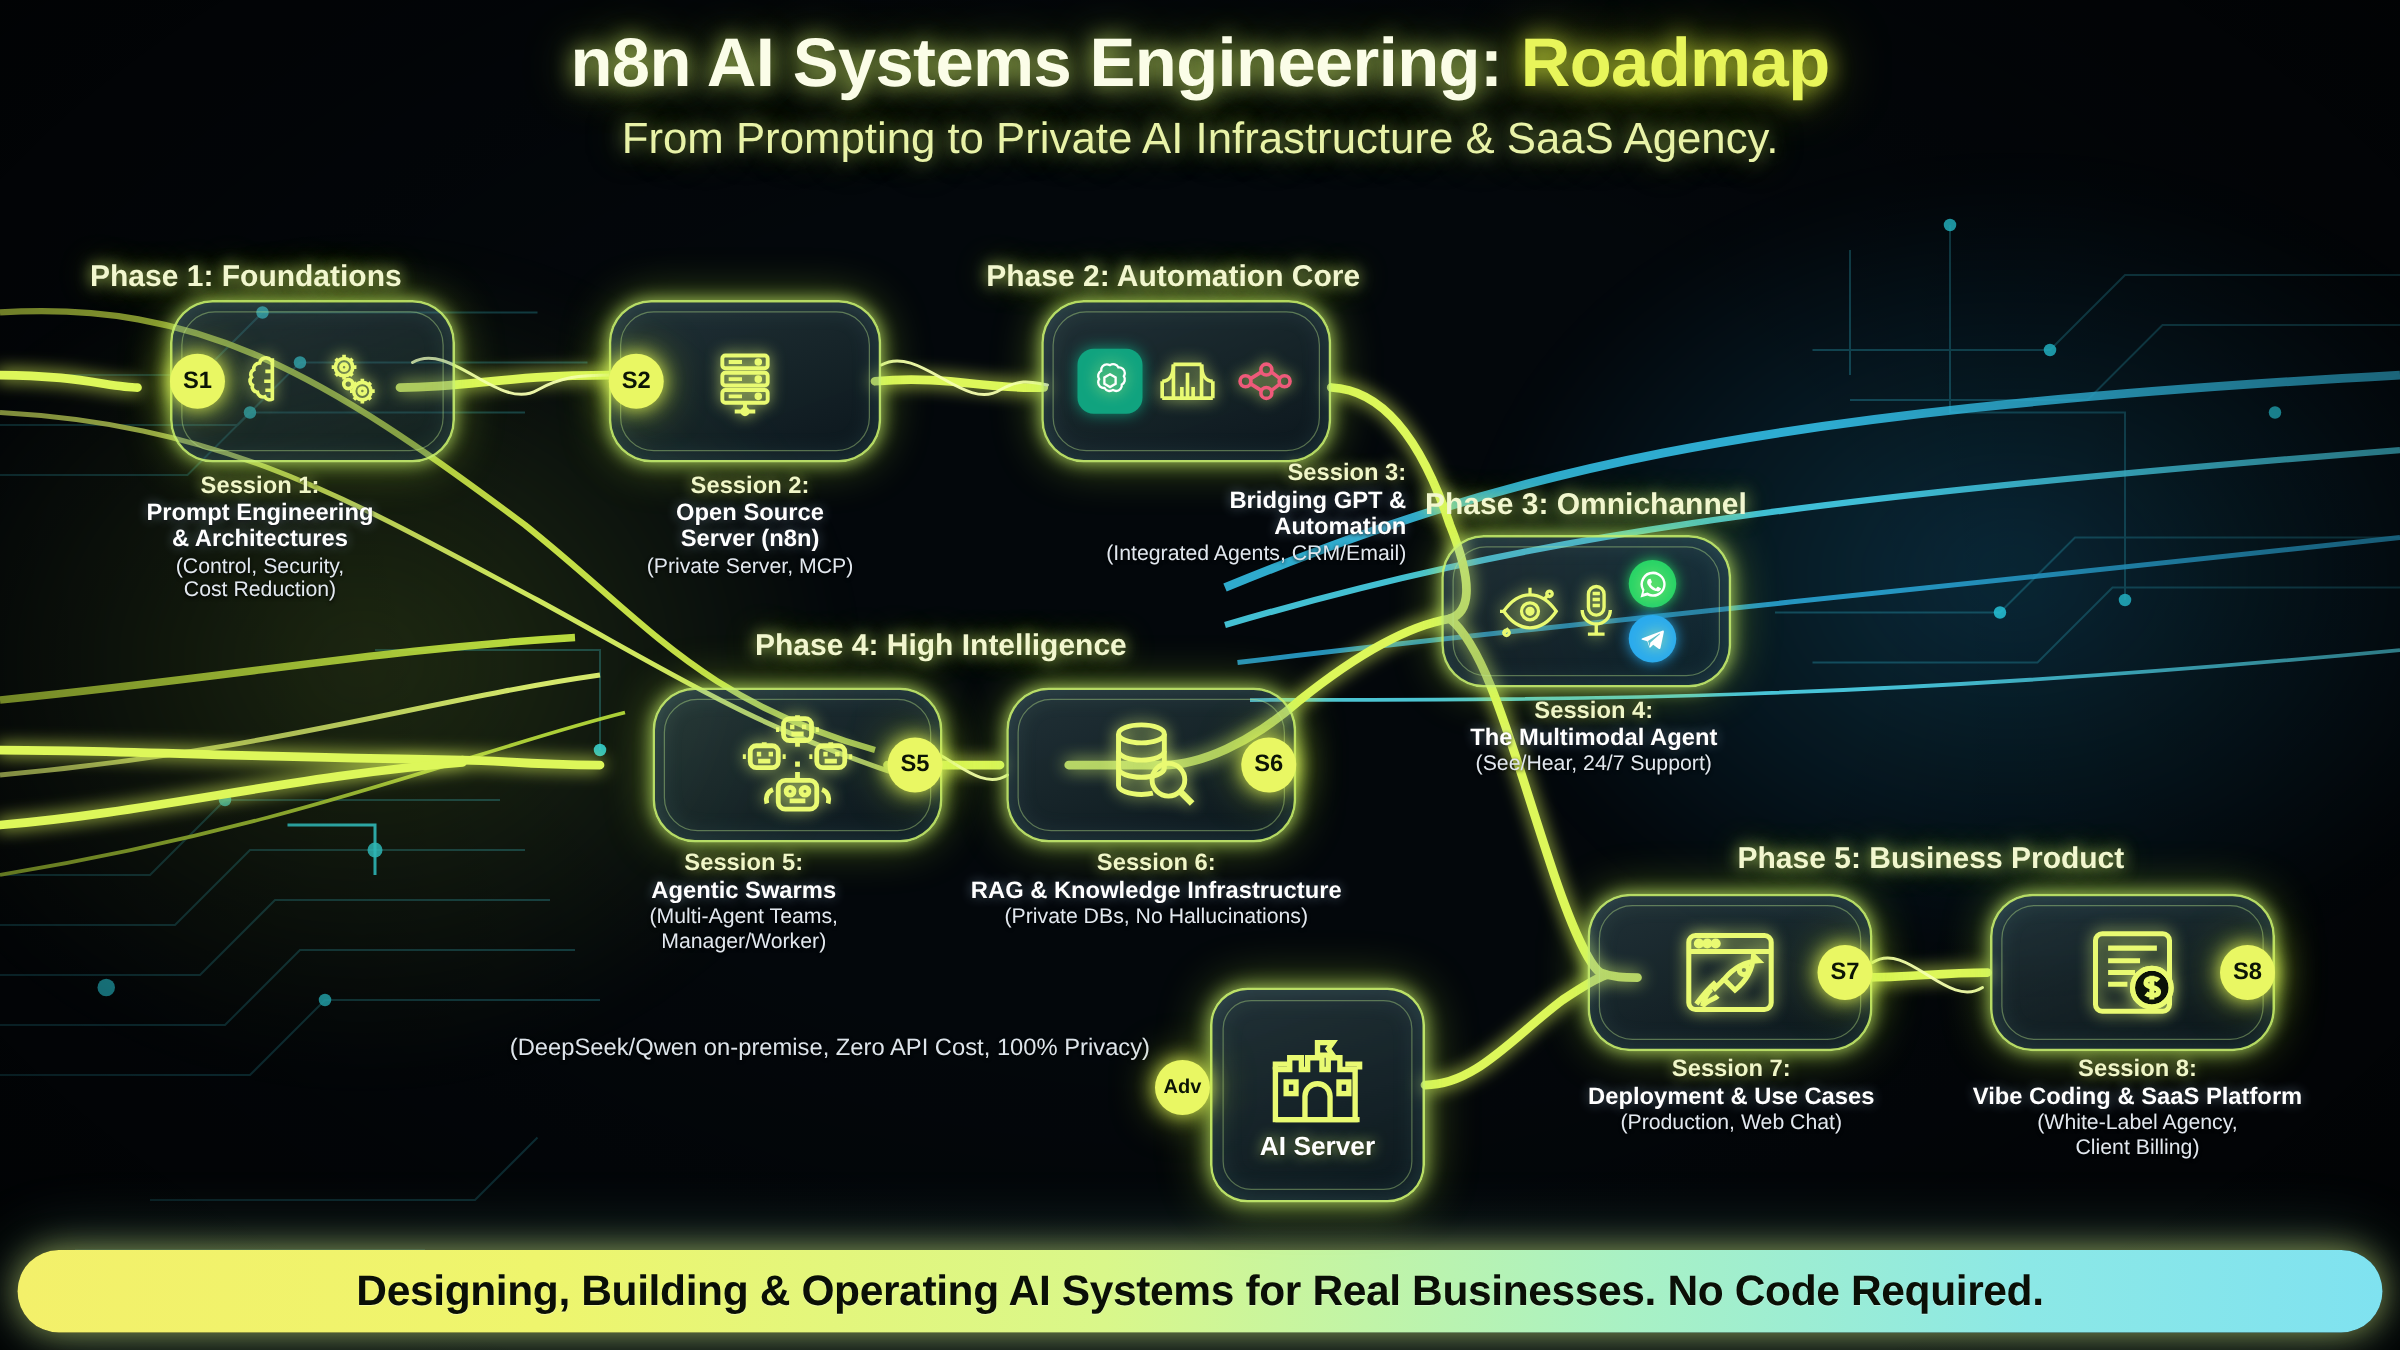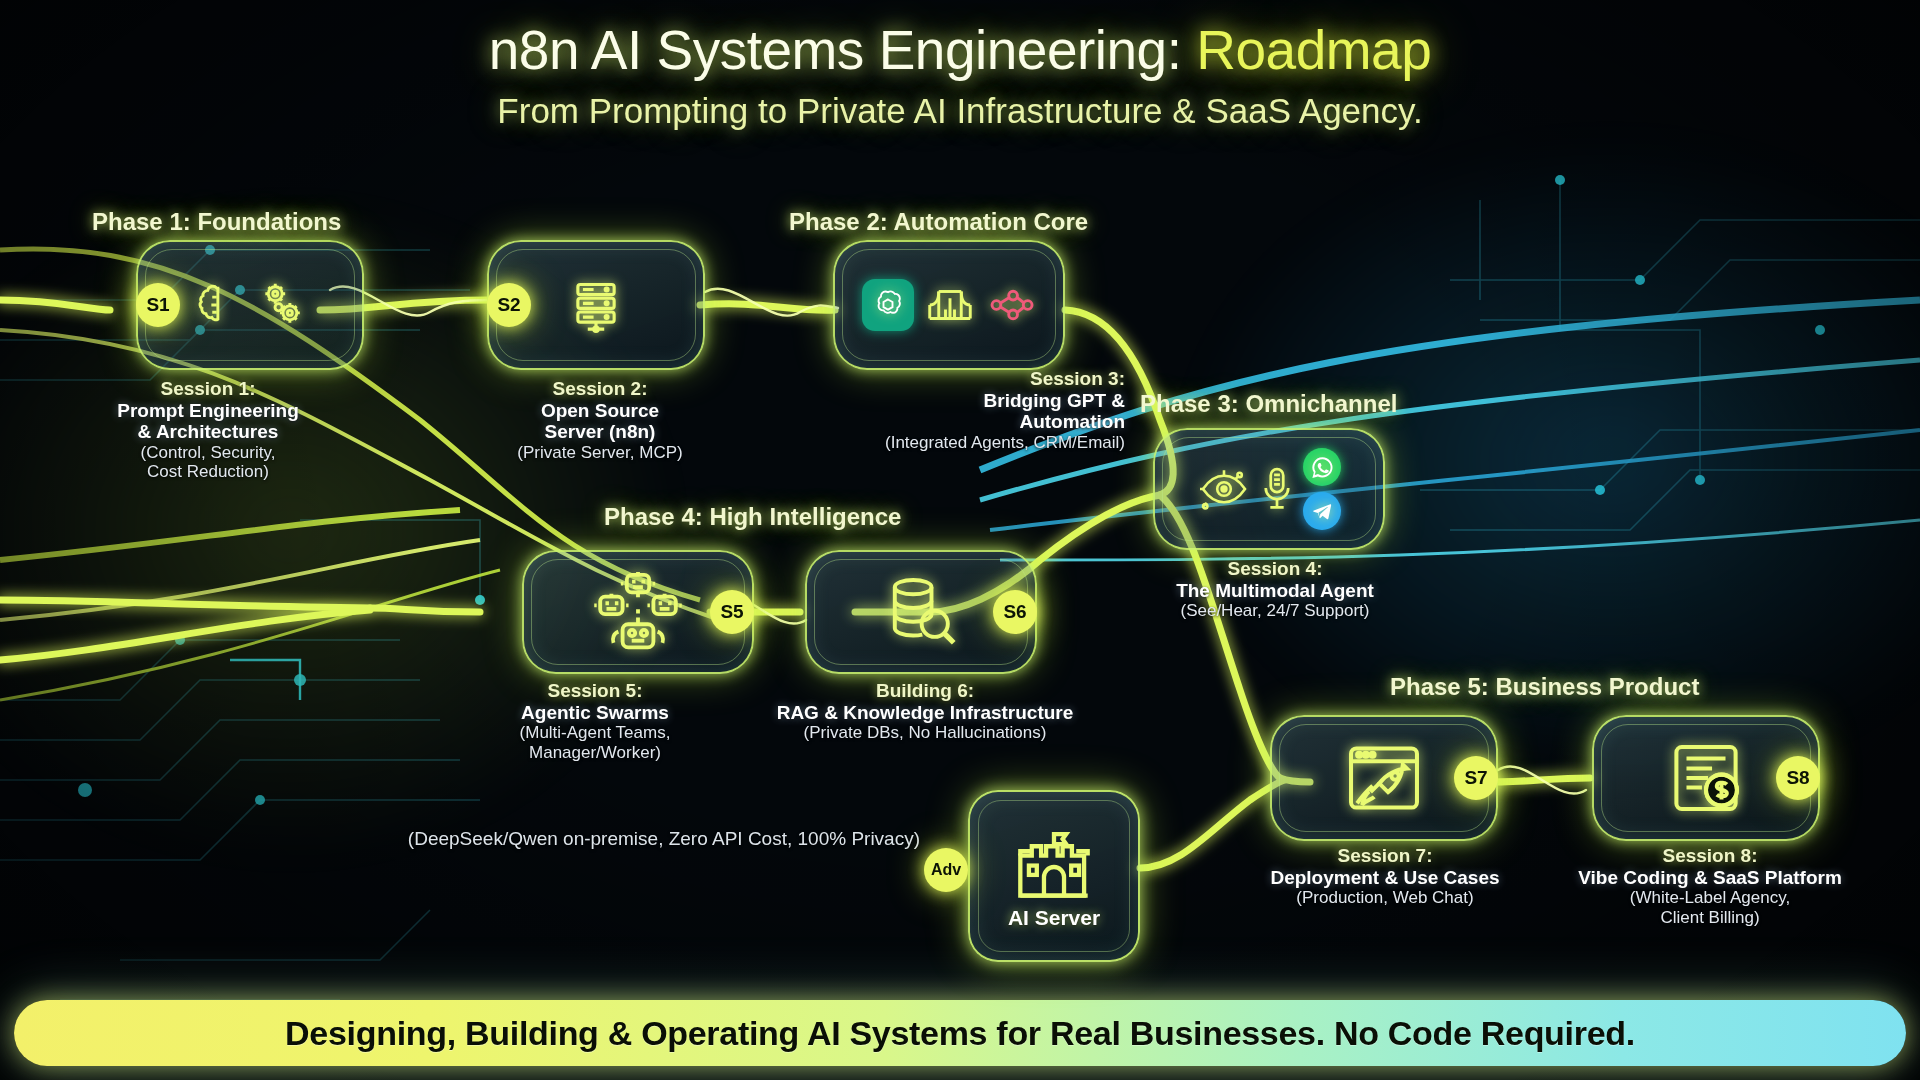--- a/index.html
+++ b/index.html
@@ -23,21 +23,21 @@
     filter:blur(20px);
   }
   #bg-vignette {
     position:absolute; inset:0;
     background:radial-gradient(ellipse at 50% 45%, rgba(0,0,0,0) 40%, rgba(0,0,0,0.72) 100%);
   }
 
   
   #header { position:absolute; top:18px; left:0; width:1920px; text-align:center; z-index:20; }
   #title {
-    font-size:55px; font-weight:normal; letter-spacing:-0.5px;
+    font-size:55px; font-weight:bold; letter-spacing:-0.5px;
     color:#fbfde8;
     text-shadow:0 0 18px rgba(225,255,120,0.75), 0 0 42px rgba(190,240,60,0.45);
   }
   #title .accent { color:#e8f55a; text-shadow:0 0 20px rgba(225,245,60,0.95), 0 0 48px rgba(200,230,40,0.6); }
   #subtitle {
     margin-top:9px; font-size:35px; font-weight:500;
     color:#e9f3a8;
     text-shadow:0 0 15px rgba(210,240,110,0.65), 0 0 34px rgba(180,220,60,0.35);
   }
 
@@ -241,21 +241,21 @@
     <path d="M0 660 C120 650 240 620 370 610"></path>
   </g>
   <g fill="none" stroke="#f4ffae" stroke-width="2.4" stroke-linecap="round" opacity="0.95">
     <path d="M330 290 C360 272 400 330 430 312 C448 302 462 300 490 300"></path>
     <path d="M705 292 C735 275 772 330 800 312 C818 302 826 306 838 308"></path>
     <path d="M718 600 C746 582 778 638 806 620"></path>
     <path d="M1498 770 C1526 752 1558 808 1586 790"></path>
   </g>
 </svg>
 
-<div class="phase-label" style="left:72px; top:208px;margin-left:20px;">Phase 1: Foundations</div>
+<div class="phase-label" style="left:72px; top:208px;">Phase 1: Foundations</div>
 <div class="phase-label" style="left:789px; top:208px;">Phase 2: Automation Core</div>
 <div class="phase-label" style="left:1140px; top:390px;">Phase 3: Omnichannel</div>
 <div class="phase-label" style="left:604px; top:503px;">Phase 4: High Intelligence</div>
 <div class="phase-label" style="left:1390px; top:673px;">Phase 5: Business Product</div>
 
 <div class="node" style="left:93px; top:240px;padding-left:43px;">
   <div class="node-pill" style="width:228px; height:130px;">
     <div class="badge left">S1</div>
     <div class="node-icons">
       <svg width="54" height="54" viewBox="0 0 24 24" fill="none" stroke="#e9fa72" stroke-width="1.3">
@@ -427,21 +427,21 @@
         <path d="M4 3.4v4.2c0 1.2 2.5 2.2 5.6 2.2s5.6-1 5.6-2.2V3.4"></path>
         <path d="M4 7.6v4.2c0 1.2 2.5 2.2 5.6 2.2s5.6-1 5.6-2.2V7.6"></path>
         <path d="M4 11.8V16c0 1.2 2.5 2.2 5.6 2.2 1 0 2-.1 2.8-.3"></path>
         <circle cx="16.2" cy="14.6" r="4"></circle>
         <path d="M19.2 17.6 22 20.4" stroke-width="1.6"></path>
       </svg>
     </div>
   </div>
 </div>
 <div class="caption" style="left:705px; top:680px; width:440px;">
-  <div class="cap-l1">Building 6:</div>
+  <div class="cap-l1">Session 6:</div>
   <div class="cap-l2">RAG &amp; Knowledge Infrastructure</div>
   <div class="cap-l3">(Private DBs, No Hallucinations)</div>
 </div>
 
 <div class="node" style="left:1270px; top:715px;">
   <div class="node-pill" style="width:228px; height:126px;">
     <div class="badge right">S7</div>
     <div class="node-icons">
       <svg width="86" height="74" viewBox="0 0 24 22" fill="none" stroke="#e9fa72" stroke-width="1.2">
         <rect x="2.2" y="2.2" width="19.6" height="17.6" rx="1.6"></rect>

